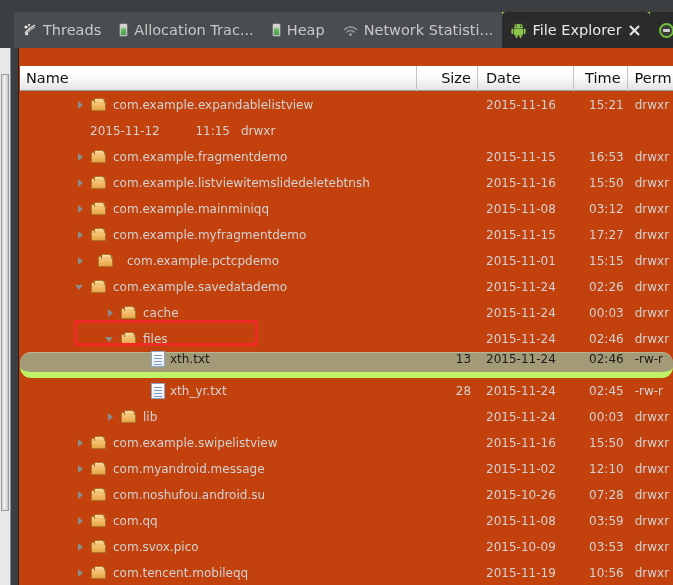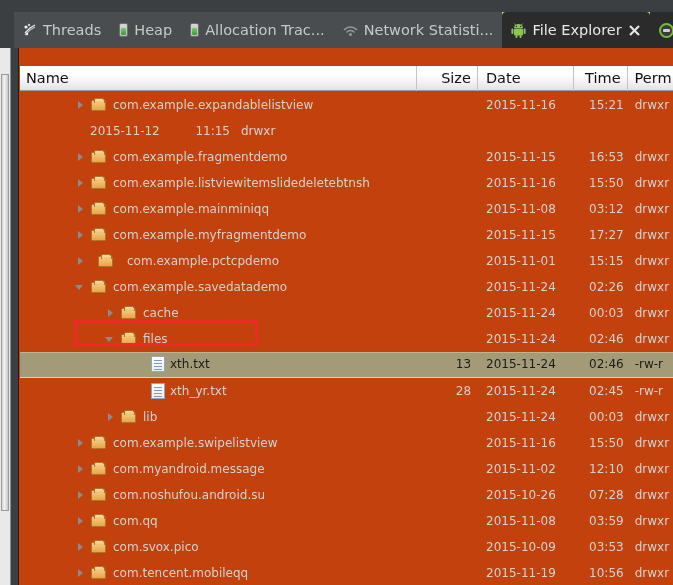--- a/index.html
+++ b/index.html
@@ -214,21 +214,22 @@
     align-items: flex-end;
     color: #d2d2d2;
     font-size: 12px;
     white-space: nowrap;
     box-sizing: border-box;
   }
   .row.selected {
     background: #a39b77;
     color: #1b1b1b;
     border-top: 1px solid #bdb591;
-    border-bottom: 1px solid #bef264;
+    border-bottom: 6px solid #bef264;
+    border-radius: 11px;
   }
   .cell {
     height: 26px;
     display: flex;
     align-items: center;
     box-sizing: border-box;
     overflow: hidden;
     white-space: nowrap;
   }
   .c-name { width: 404px; padding-left: 0; }
@@ -348,25 +349,25 @@
               <path d="M2 10 L7 5 L12 2" stroke="#e6e6e6" stroke-width="1.3" fill="none"></path>
               <path d="M2 12 L7 7 L12 4" stroke="#b9b9b9" stroke-width="1.3" fill="none"></path>
               <circle cx="3" cy="4" r="1.6" fill="#f2f2f2"></circle>
               <circle cx="6" cy="2" r="1.2" fill="#cfcfcf"></circle>
               <circle cx="4" cy="11" r="1.2" fill="#f2f2f2"></circle>
             </svg></span>
           <span class="tab-label">Threads</span>
         </div>
         <div class="tab inactive">
           <span class="ic ic-heap"></span>
-          <span class="tab-label">Heap</span>
+          <span class="tab-label">Allocation Trac...</span>
         </div>
         <div class="tab inactive">
           <span class="ic ic-heap"></span>
-          <span class="tab-label">Allocation Trac...</span>
+          <span class="tab-label">Heap</span>
         </div>
         <div class="tab inactive">
           <span class="ic ic-wifi"><svg width="15" height="12" viewBox="0 0 15 12">
               <path d="M1.5 4.5 A8.5 8.5 0 0 1 13.5 4.5" stroke="#9a9a9a" stroke-width="1.6" fill="none" stroke-linecap="round"></path>
               <path d="M4 7 A5 5 0 0 1 11 7" stroke="#9a9a9a" stroke-width="1.6" fill="none" stroke-linecap="round"></path>
               <circle cx="7.5" cy="9.6" r="1.5" fill="#9a9a9a"></circle>
             </svg></span>
           <span class="tab-label">Network Statisti...</span>
         </div>
         <div class="tab active">

